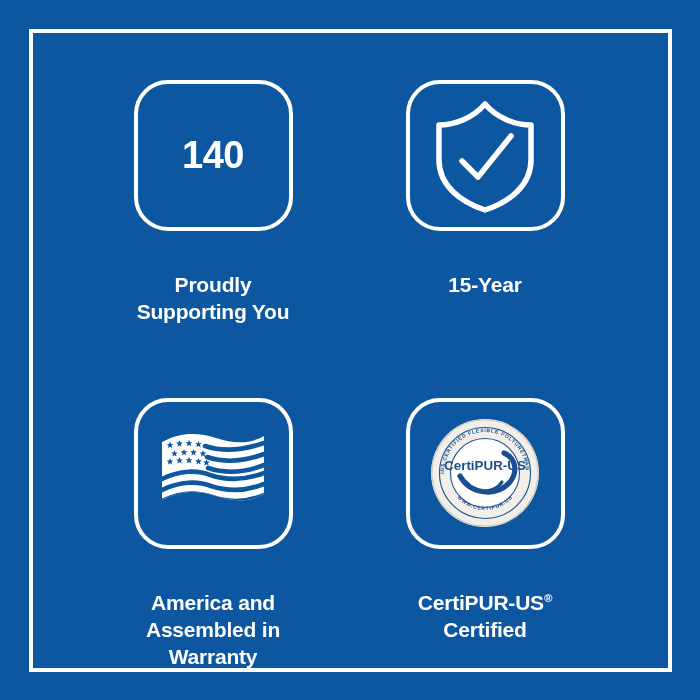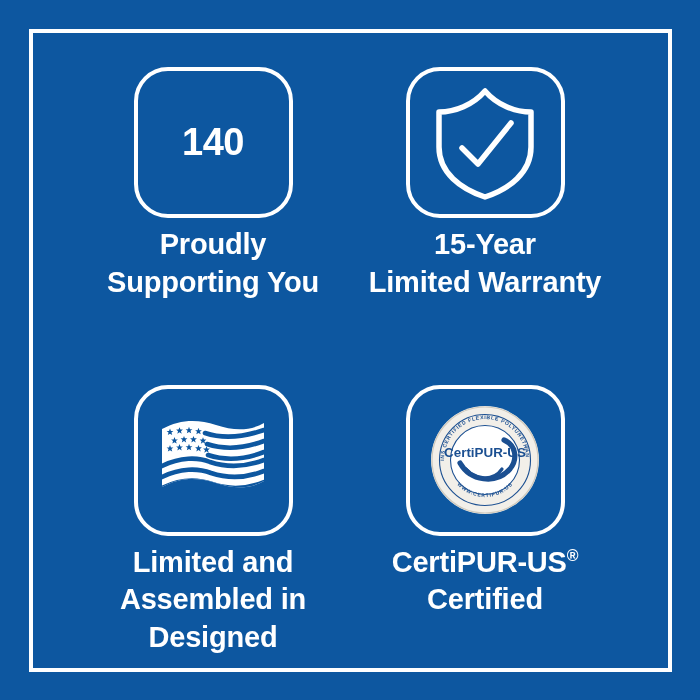--- a/index.html
+++ b/index.html
@@ -30,21 +30,21 @@
     top: 29px;
     width: 643px;
     height: 643px;
     border: 4px solid #ffffff;
     pointer-events: none;
   }
 
   .grid {
     position: absolute;
     left: 33px;
-    top: 36px;
+    top: 49px;
     width: 588px;
     height: 635px;
     display: grid;
     grid-template-columns: 1fr 1fr;
     grid-template-rows: 1fr 1fr;
     padding-left: 44px;
   }
 
   .cell {
     display: flex;
@@ -58,23 +58,23 @@
     height: 151px;
     border: 4px solid #ffffff;
     border-radius: 34px;
     display: flex;
     align-items: center;
     justify-content: center;
     flex: 0 0 auto;
   }
 
   .caption {
-    margin-top: 8px;
+    margin-top: 40px;
     color: #ffffff;
-    font-size: 29px;
+    font-size: 21px;
     font-weight: bold;
     line-height: 1.30;
     text-align: center;
     letter-spacing: -0.2px;
     white-space: pre-line;
   }
 
   
   .years-text {
     color: #ffffff;
@@ -124,21 +124,21 @@
           <path d="M54 6
                    C 42 20, 24 27, 8 27
                    L 8 62
                    C 8 88, 30 104, 54 112
                    C 78 104, 100 88, 100 62
                    L 100 27
                    C 84 27, 66 20, 54 6 Z" fill="none" stroke="#ffffff" stroke-width="5.5" stroke-linejoin="round" stroke-linecap="round"></path>
           <polyline points="31,63 47,79 80,38" fill="none" stroke="#ffffff" stroke-width="5.5" stroke-linejoin="round" stroke-linecap="round"></polyline>
         </svg>
       </div>
-      <div class="caption"><span class="cap-line">15-Year</span><span class="cap-line">Limited Warranty</span></div>
+      <div class="caption"><span class="cap-line">15-Year</span></div>
     </div>
 
     <div class="cell">
       <div class="icon-box">
         <svg width="110" height="86" viewBox="0 0 110 86">
           <defs>
             <path id="flagbody" d="M4 12
                      C 22 2, 40 2, 58 8
                      C 76 14, 92 14, 106 6
                      L 106 64
@@ -179,21 +179,21 @@
 
               <use href="#star5" x="12" y="31.5"></use>
               <use href="#star5" x="21.5" y="30.4"></use>
               <use href="#star5" x="31" y="30.2"></use>
               <use href="#star5" x="40.5" y="31.3"></use>
               <use href="#star5" x="48.5" y="32.6"></use>
             </g>
           </g>
         </svg>
       </div>
-      <div class="caption"><span class="cap-line">Limited and</span><span class="cap-line">Assembled in</span><span class="cap-line">Designed</span></div>
+      <div class="caption"><span class="cap-line">America and</span><span class="cap-line">Assembled in</span><span class="cap-line">Warranty</span></div>
     </div>
 
     <div class="cell">
       <div class="icon-box">
         <div class="certipur-badge">
           <svg width="110" height="110" viewBox="0 0 110 110">
             <defs>
               <path id="arcTop" d="M 14,55 A 41,41 0 0 1 96,55" fill="none"></path>
               <path id="arcBot" d="M 18,55 A 37,37 0 0 0 92,55" fill="none"></path>
             </defs>

